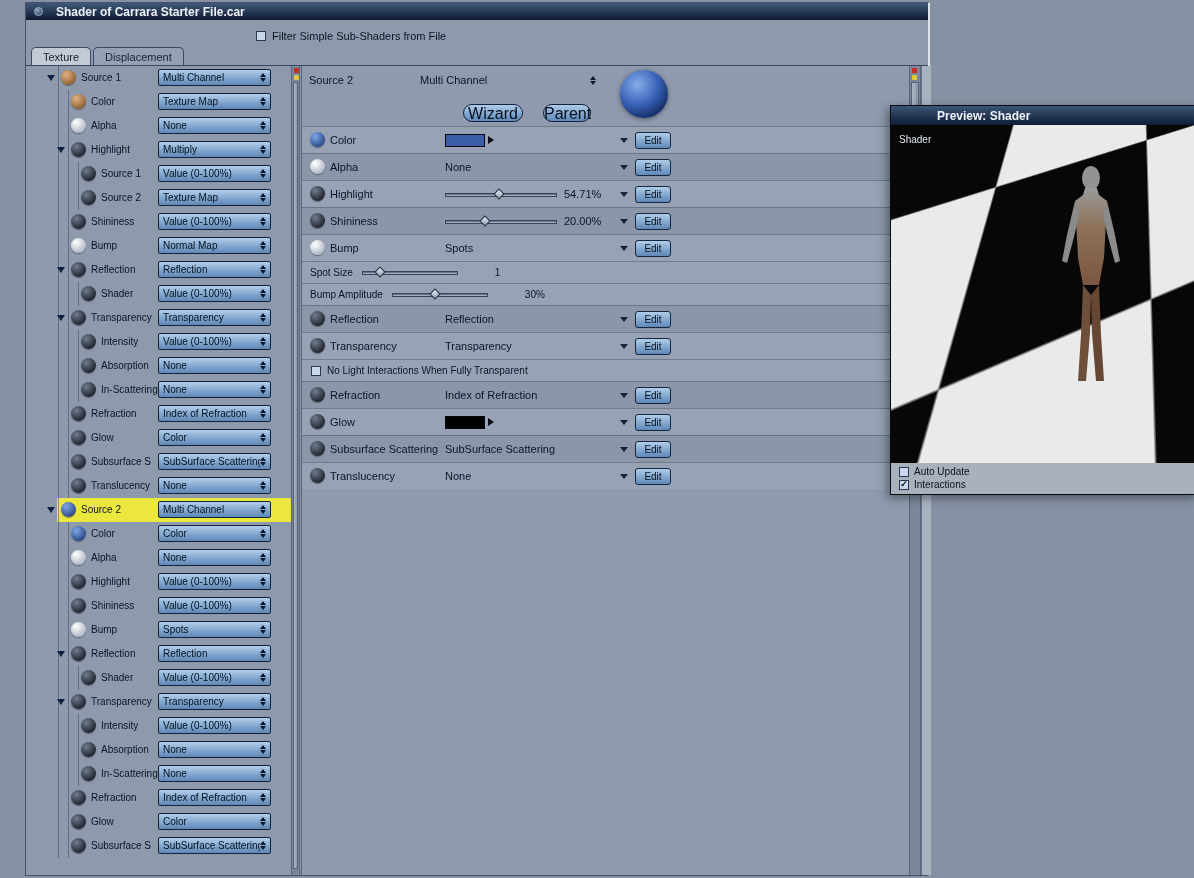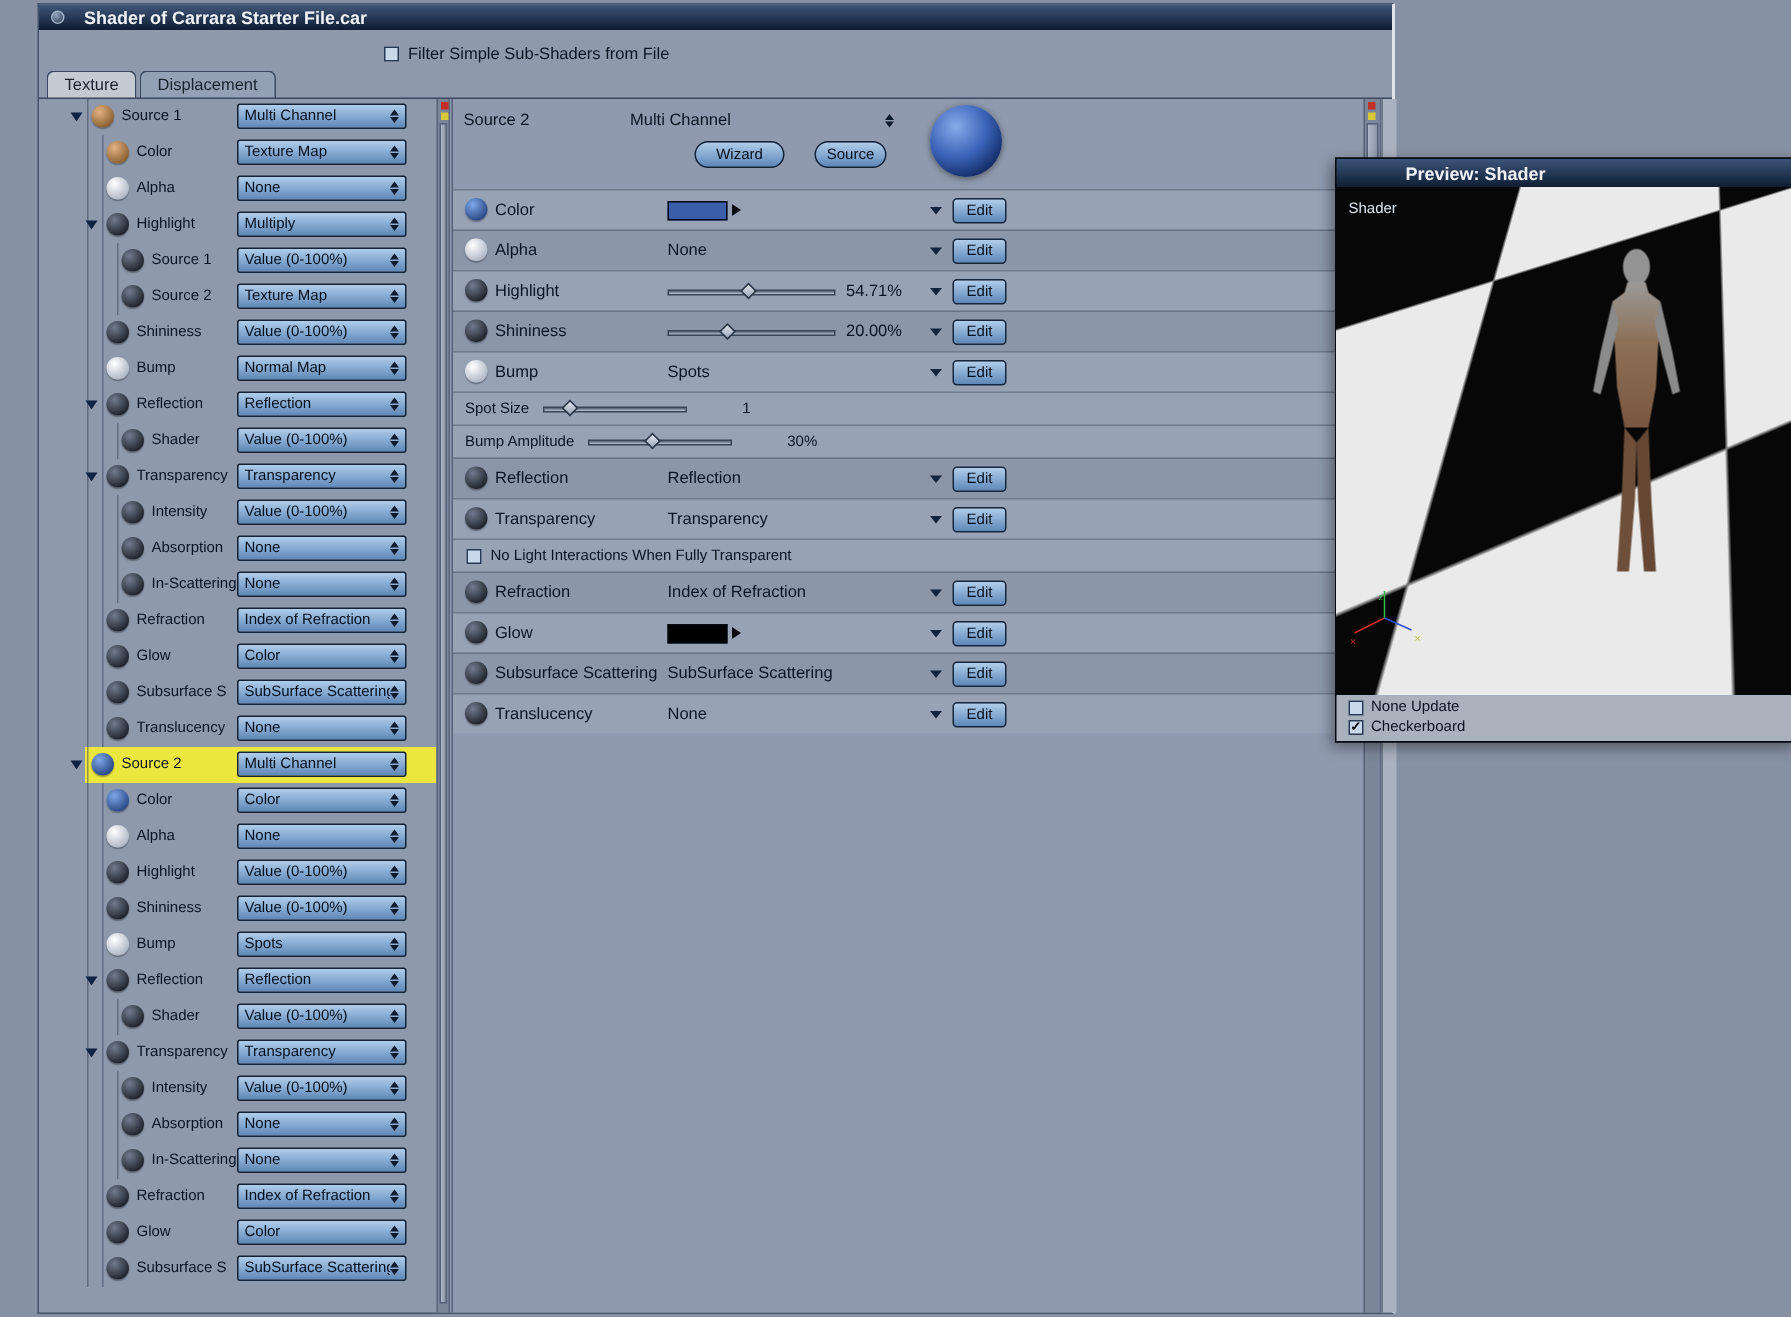--- a/index.html
+++ b/index.html
@@ -69,23 +69,23 @@
   
   .main-panel{position:absolute;left:275px;top:63px;width:608px;bottom:0;
     border-left:1px solid #57637a;background:#8f9aae;overflow:hidden}
   .detail-header{position:relative;height:60px}
   .h-name{position:absolute;left:7px;top:8px;font-size:11px;color:#0a1424}
   .h-type{position:absolute;left:118px;top:8px;font-size:11px;color:#0a1424}
   .h-chev{position:absolute;left:288px;top:10px}
   .h-sphere{position:absolute;left:318px;top:4px;width:48px;height:48px;border-radius:50%;
     background:radial-gradient(circle at 36% 30%,#86ace9,#3a63b8 45%,#132c66 78%,#091a42);
     box-shadow:0 1px 4px rgba(0,0,0,.45)}
-  .pill{position:absolute;top:28px;height:18px;border-radius:9px;
+  .pill{position:absolute;top:38px;height:18px;border-radius:9px;
     background:linear-gradient(#b0cdea,#5e88b8);border:1px solid #13233a;
-    font-size:10px;color:#06101e;font-family:"Liberation Sans",sans-serif;cursor:default}
+    font-size:16px;color:#06101e;font-family:"Liberation Sans",sans-serif;cursor:default}
 
   .drow{position:relative;border-top:1px solid rgba(64,76,96,.45)}
   .drow.light{background:#97a2b5}
   .drow.dark{background:#8b96a9}
   .k-value,.k-color,.k-slider{height:27px}
   .k-subslider,.k-checkbox{height:22px}
   .r-icon{position:absolute;left:8px;top:5px;width:15px;height:15px;border-radius:50%;
     box-shadow:0 1px 1px rgba(0,0,0,.35)}
   .r-label{position:absolute;left:28px;top:7px;font-size:11px;color:#0a1424;white-space:nowrap}
   .r-value{position:absolute;left:143px;top:7px;font-size:11px;color:#0a1424;white-space:nowrap}
@@ -599,21 +599,21 @@
   <div class="main-panel">
     <div class="detail-header">
       <span class="h-name">Source 2</span>
       <span class="h-type">Multi Channel</span>
       <span class="h-chev arrows">
           <span class="arr-up"></span>
           <span class="arr-dn"></span>
         </span>
       <span class="h-sphere"></span>
       <button class="pill" style="left:161px;width:60px">Wizard</button>
-      <button class="pill" style="left:241px;width:48px">Source</button>
+      <button class="pill" style="left:241px;width:48px">Parent</button>
     </div>
     <div>
         <div class="drow light k-color">
           <span class="r-icon icon-blue"></span>
           <span class="r-label">Color</span>
           <span class="r-swatch" style="background:#3a5fa8"></span>
           <span class="r-swatch-tri"></span>
           <span class="r-chev"></span>
           <span class="r-edit">Edit</span>
         </div>
@@ -754,20 +754,20 @@
         <line x1="26" y1="22" x2="44" y2="30" stroke="#3050d0" stroke-width="1"></line>
         <text x="3" y="40" fill="#d03028" font-size="7">×</text>
         <text x="46" y="38" fill="#c8b830" font-size="7">×</text>
         <text x="22" y="10" fill="#2fbf3f" font-size="6">z</text>
       </svg>
     </span>
   </div>
   <div class="p-bottom">
       <div class="p-opt">
         <span class="checkbox"></span>
-        <span>None Update</span>
+        <span>Auto Update</span>
       </div>
       <div class="p-opt">
         <span class="checkbox checked"></span>
-        <span>Checkerboard</span>
+        <span>Interactions</span>
       </div>
     </div>
 </div>
 
 </body></html>

